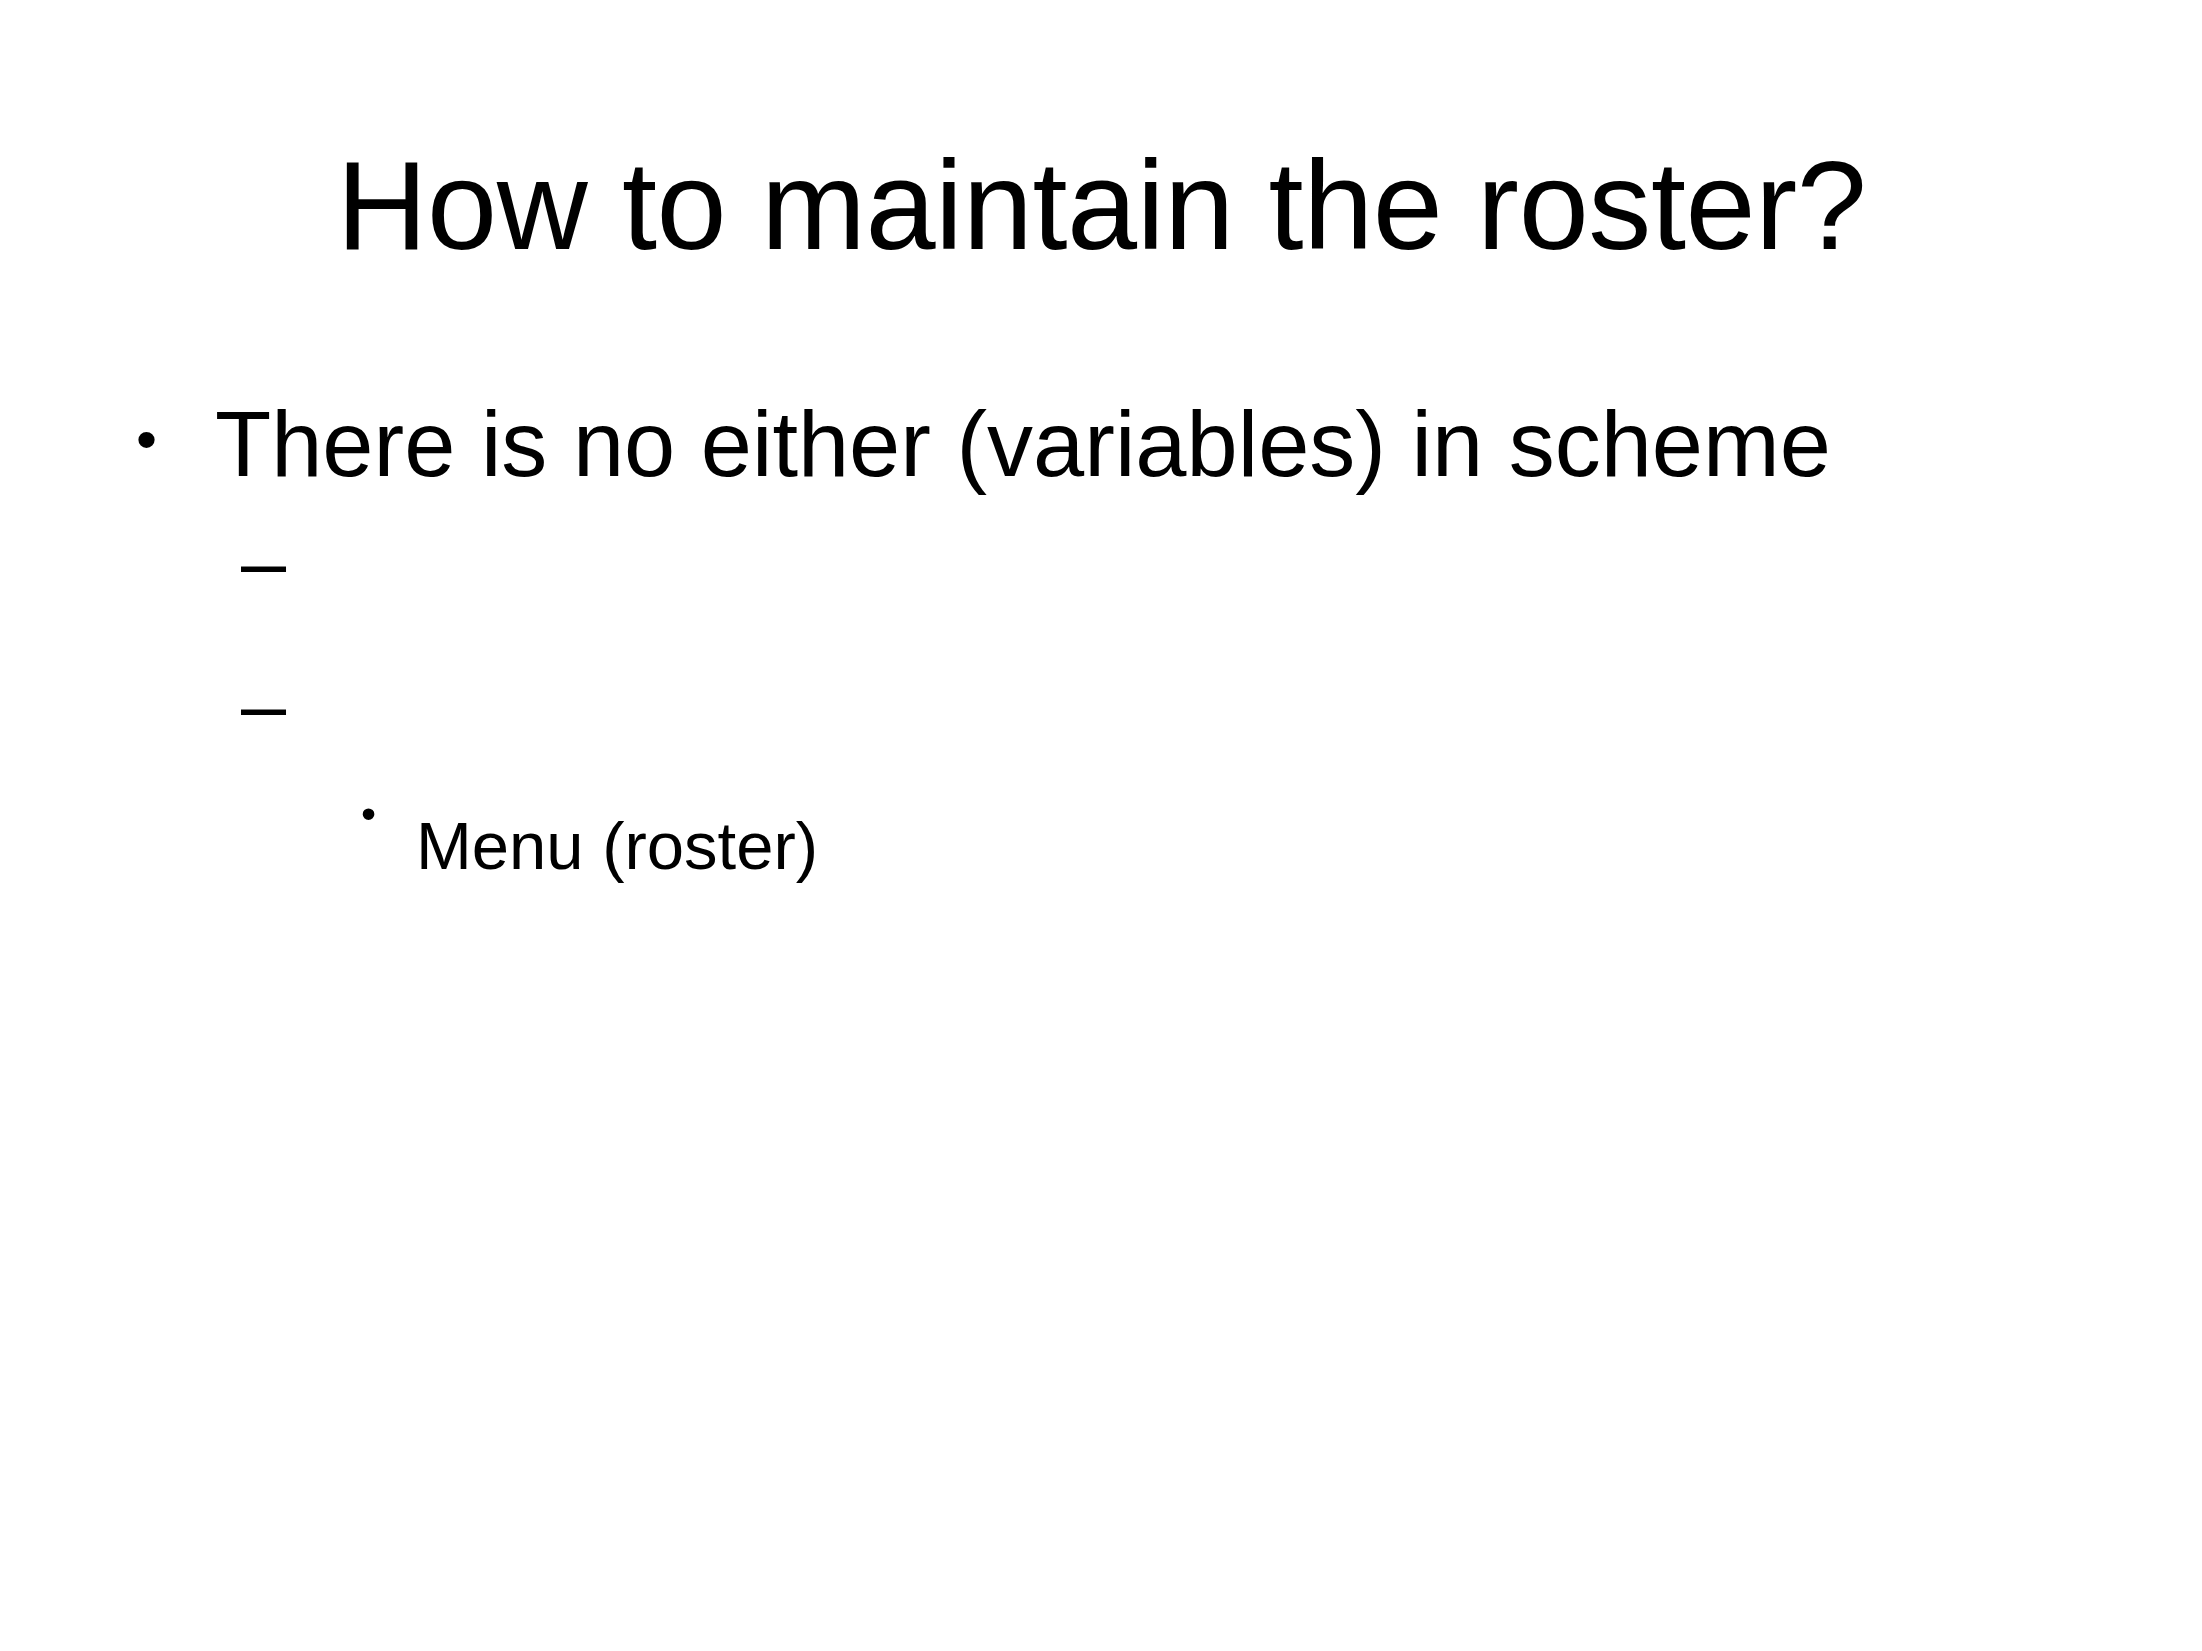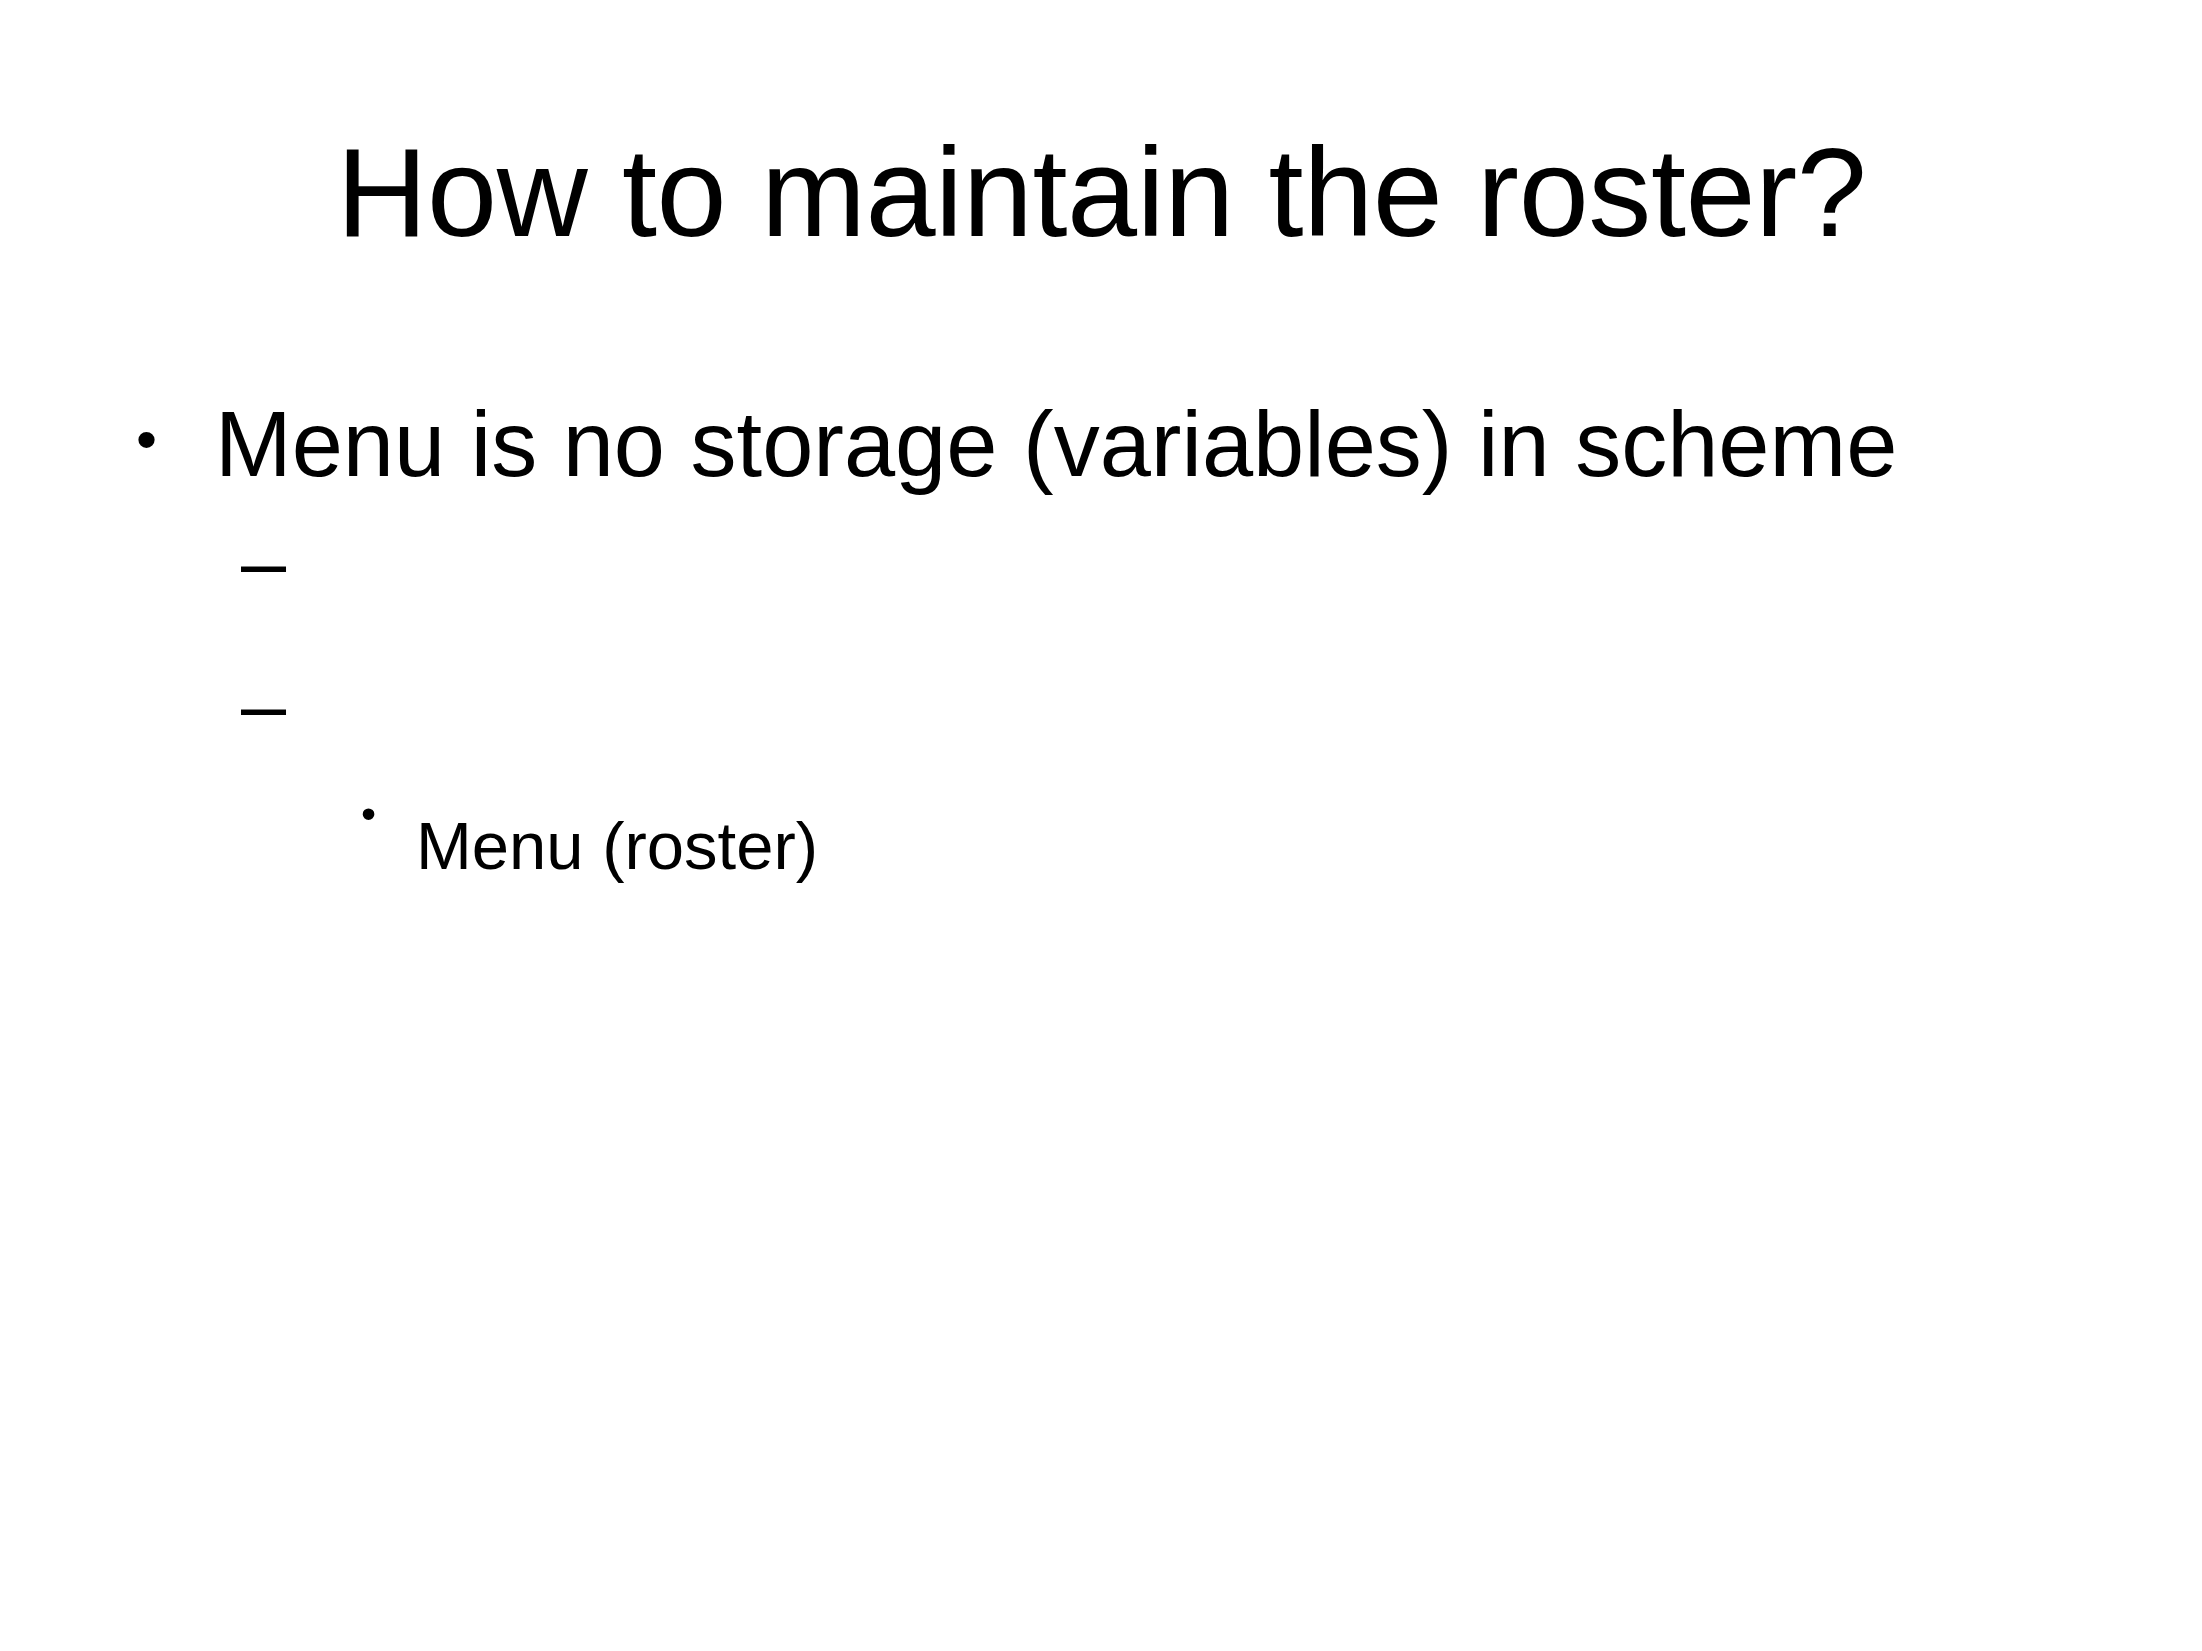--- a/index.html
+++ b/index.html
@@ -21,21 +21,21 @@
     width: 2203px;
     height: 1652px;
     background: #ffffff;
     box-sizing: border-box;
   }
 
   
   .slide-title {
     position: absolute;
     left: 138px;
-    top: 129px;
+    top: 142px;
     width: 1927px;
     text-align: center;
     font-size: 126px;
     line-height: 1.02;
     font-weight: 400;
     letter-spacing: -0.4px;
     color: #000000;
     white-space: nowrap;
   }
 
@@ -123,21 +123,21 @@
 <body>
 
 <div id="slide">
 
   <div class="slide-title">How to maintain the roster?</div>
 
   <div class="body-block">
 
     <div class="bullet-row lvl1">
       <span class="marker">•</span>
-      <span class="btext">Menu is no storage (variables) in scheme</span>
+      <span class="btext">There is no either (variables) in scheme</span>
     </div>
 
     <div class="bullet-row lvl2 indent-wide">
       <span class="marker">–</span>
     </div>
 
     <div class="spacer-lvl2"></div>
 
     <div class="bullet-row lvl2">
       <span class="marker">–</span>

